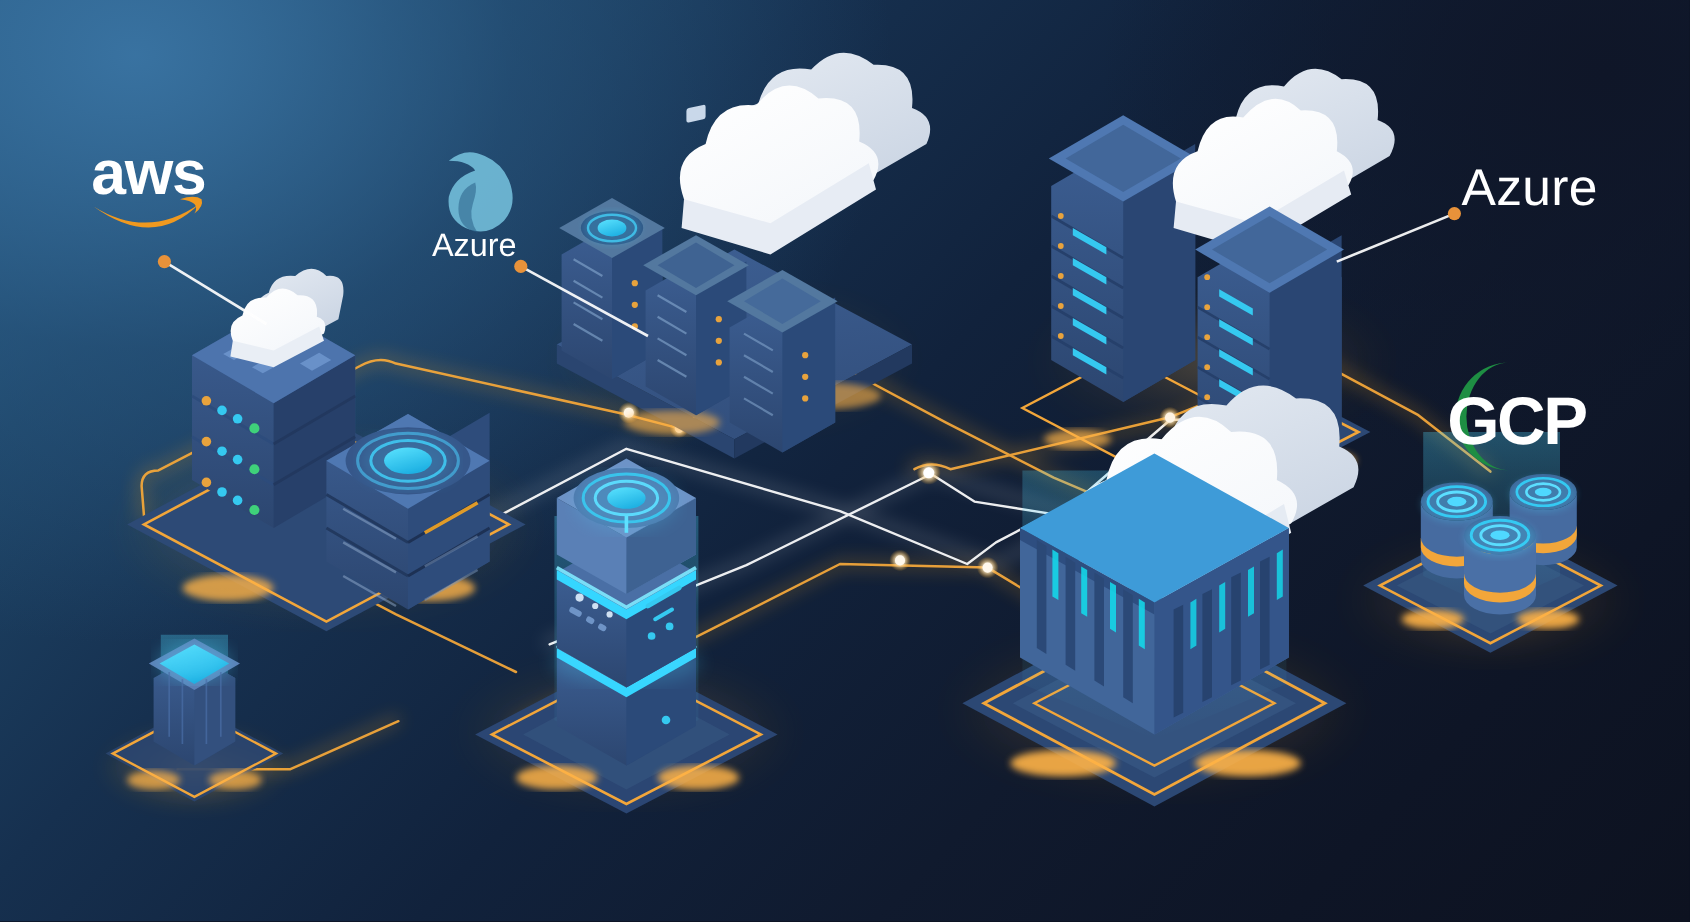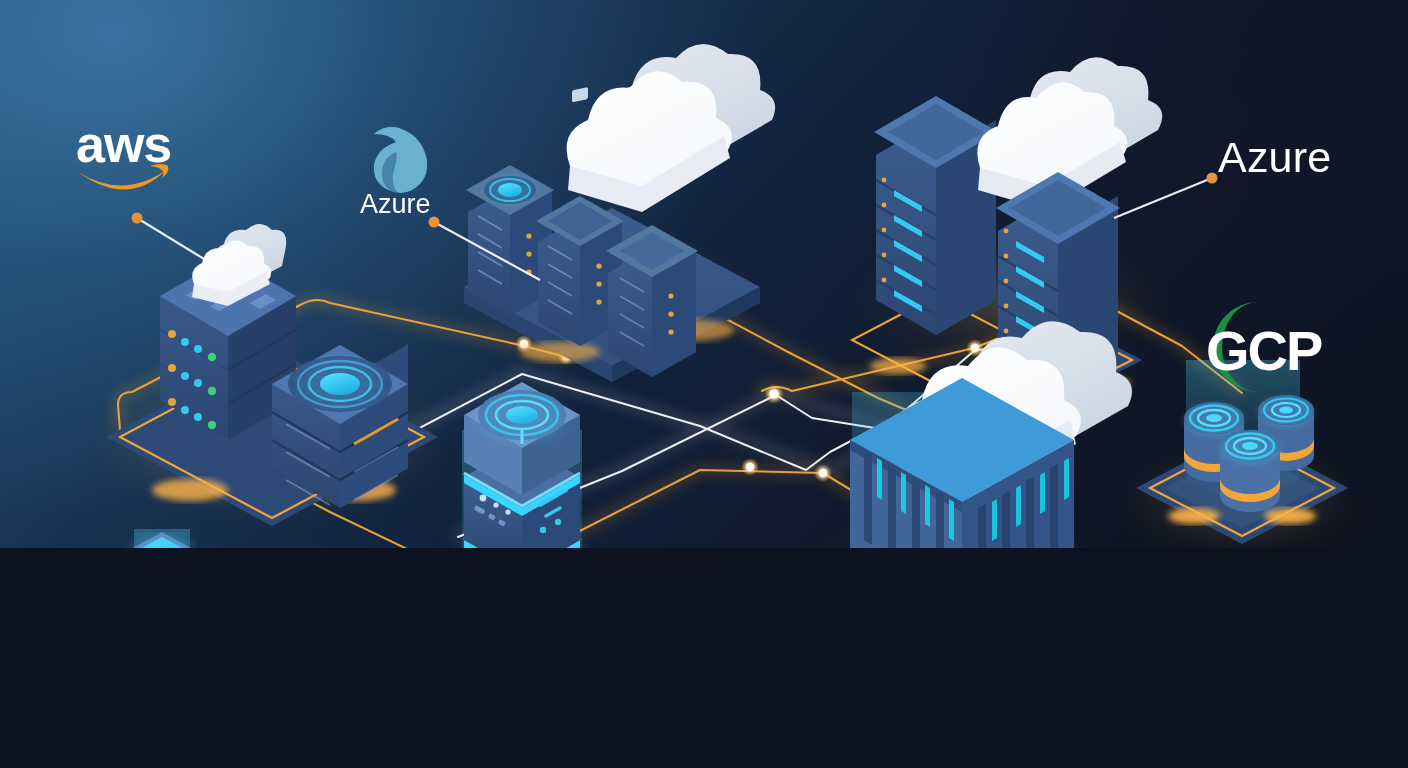--- a/index.html
+++ b/index.html
@@ -1,19 +1,19 @@
 <!DOCTYPE html>
 <html><head>
 <meta charset="utf-8">
 <title>Multi-Cloud Architecture</title>
 <style>
   html,body{margin:0;padding:0;background:#0d1220;}
   body{font-family:"Liberation Sans",sans-serif;}
   #stage{
-    position:relative;width:1408px;height:548px;overflow:hidden;
+    position:relative;width:1408px;height:768px;overflow:hidden;
     background:
       radial-gradient(ellipse 900px 700px at 8% 6%, rgba(58,116,163,0.95) 0%, rgba(42,90,132,0.55) 35%, rgba(22,44,74,0.0) 70%),
       radial-gradient(ellipse 600px 500px at 95% 8%, rgba(15,22,40,1) 0%, rgba(15,22,40,0) 70%),
       linear-gradient(133deg, #2a6089 0%, #1d4365 16%, #16304f 32%, #11223c 50%, #101a2e 68%, #0e1526 84%, #0d1220 100%);
   }
   .lbl{position:absolute;color:#ffffff;letter-spacing:.2px;}
   .svgroot{position:absolute;left:0;top:0;width:1408px;height:768px;}
 </style>
 </head>
 <body>

